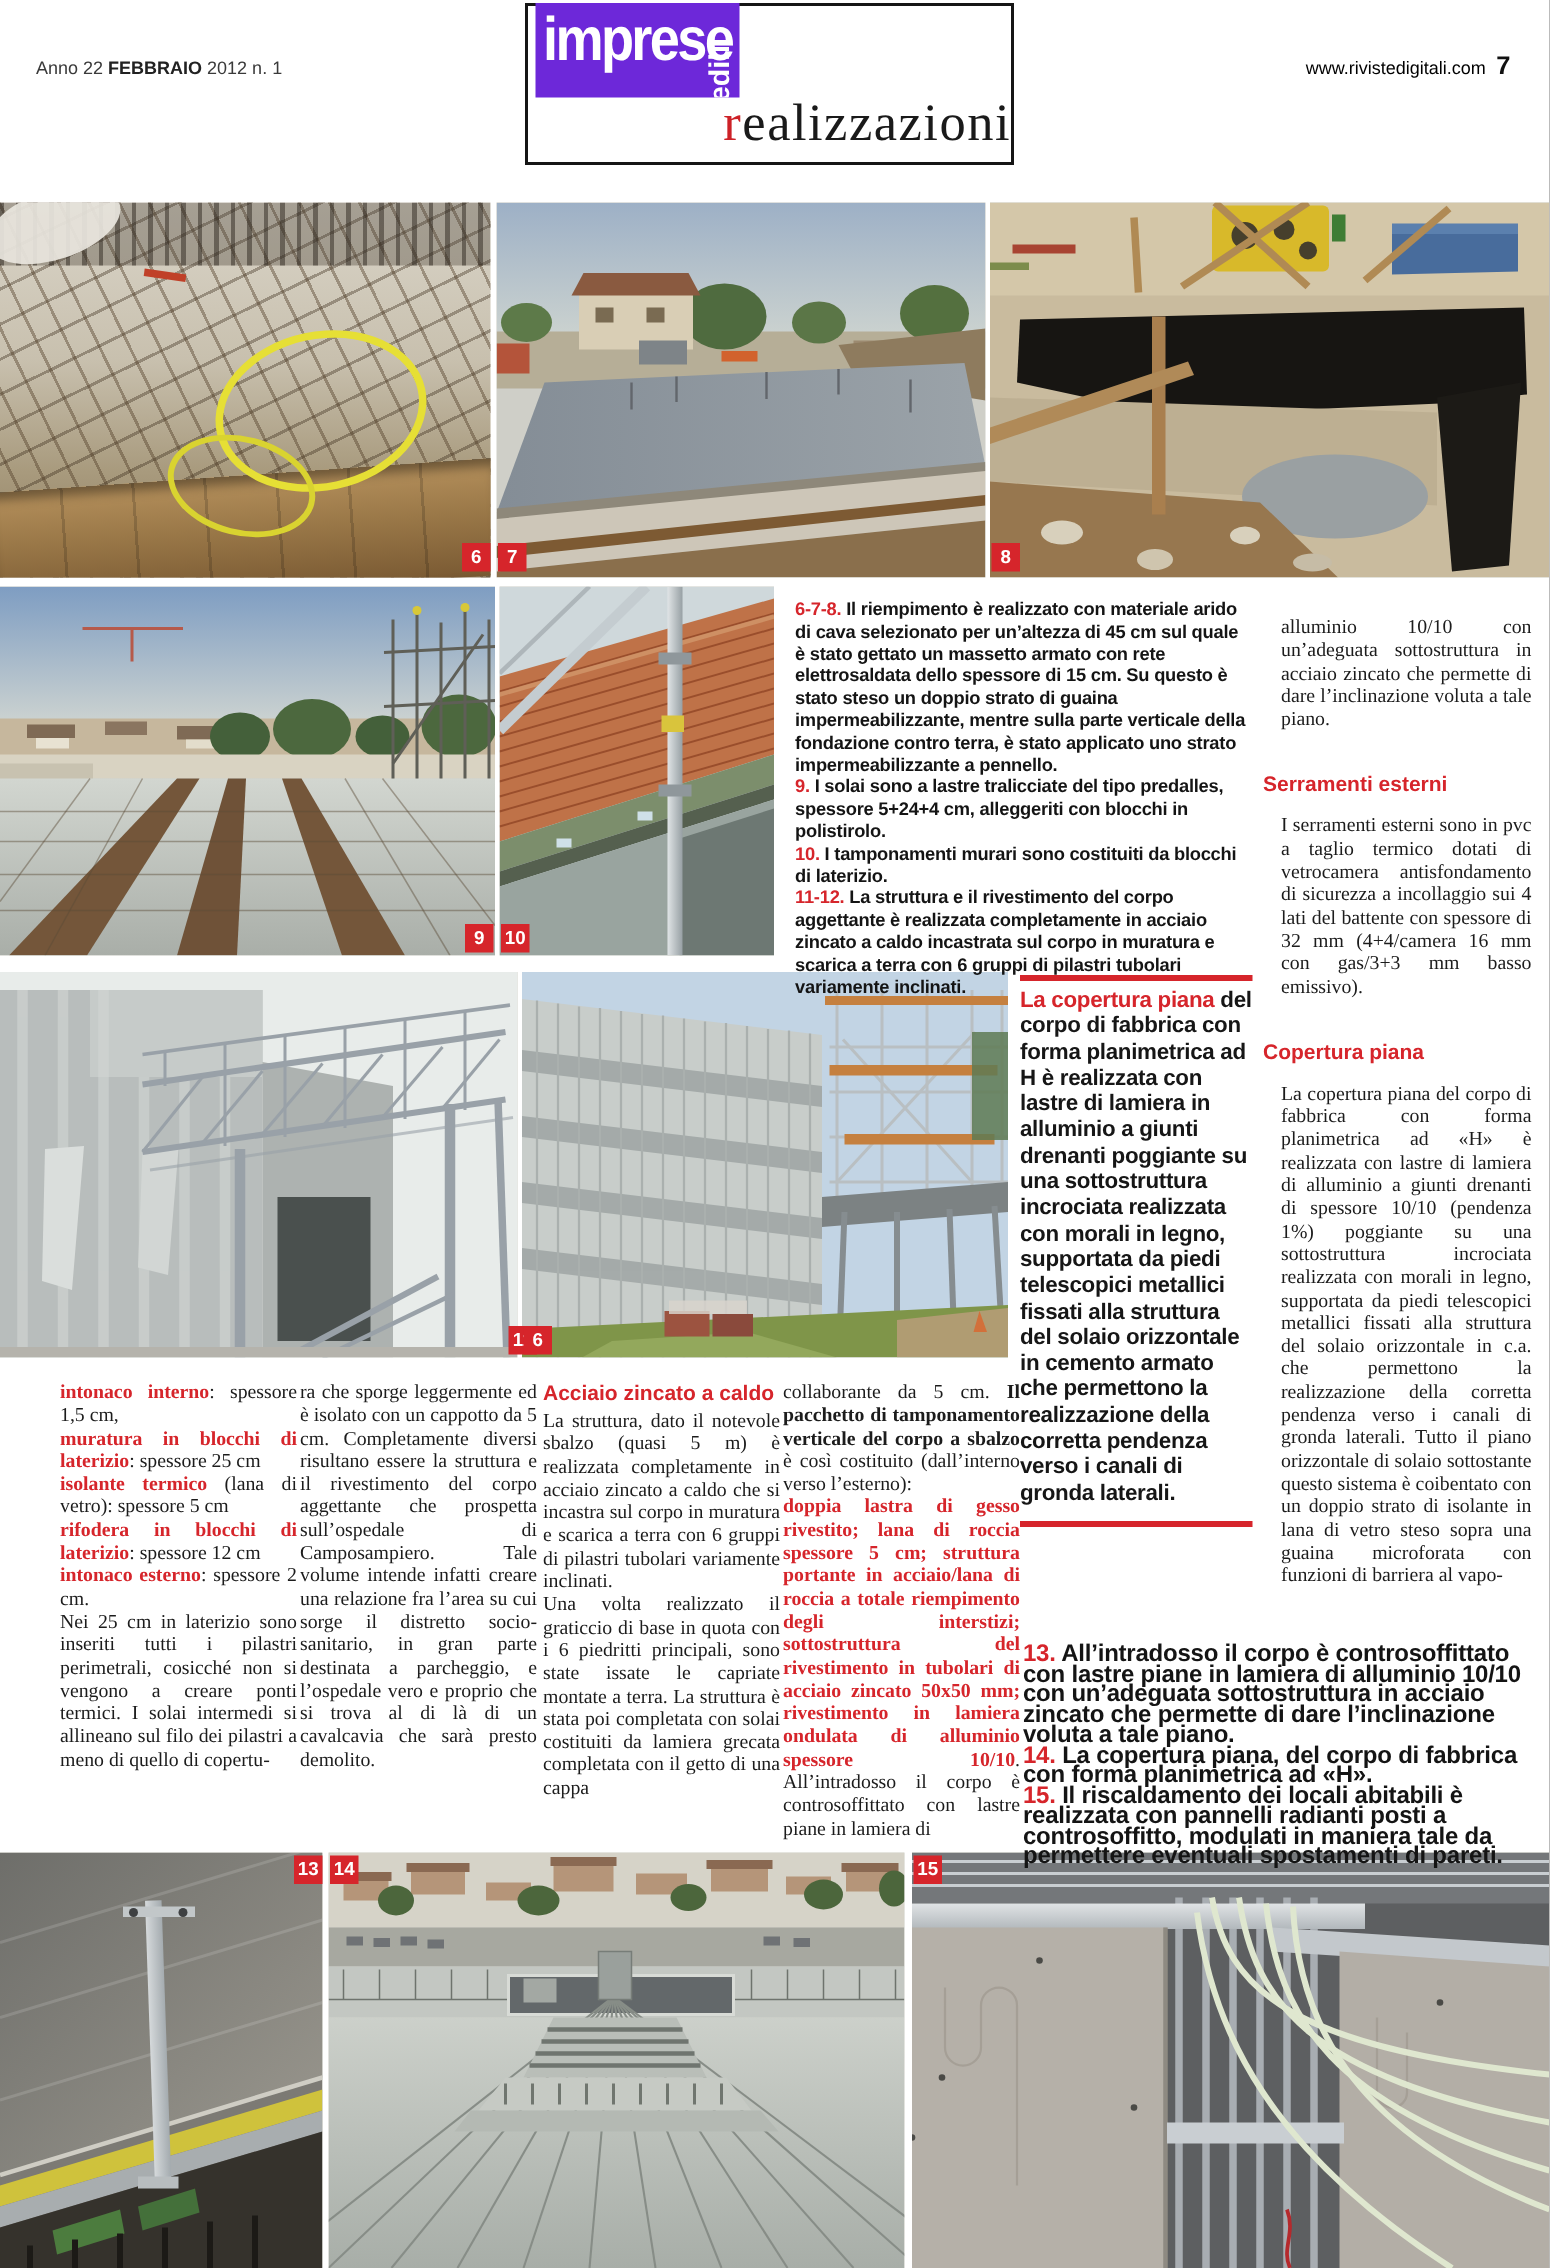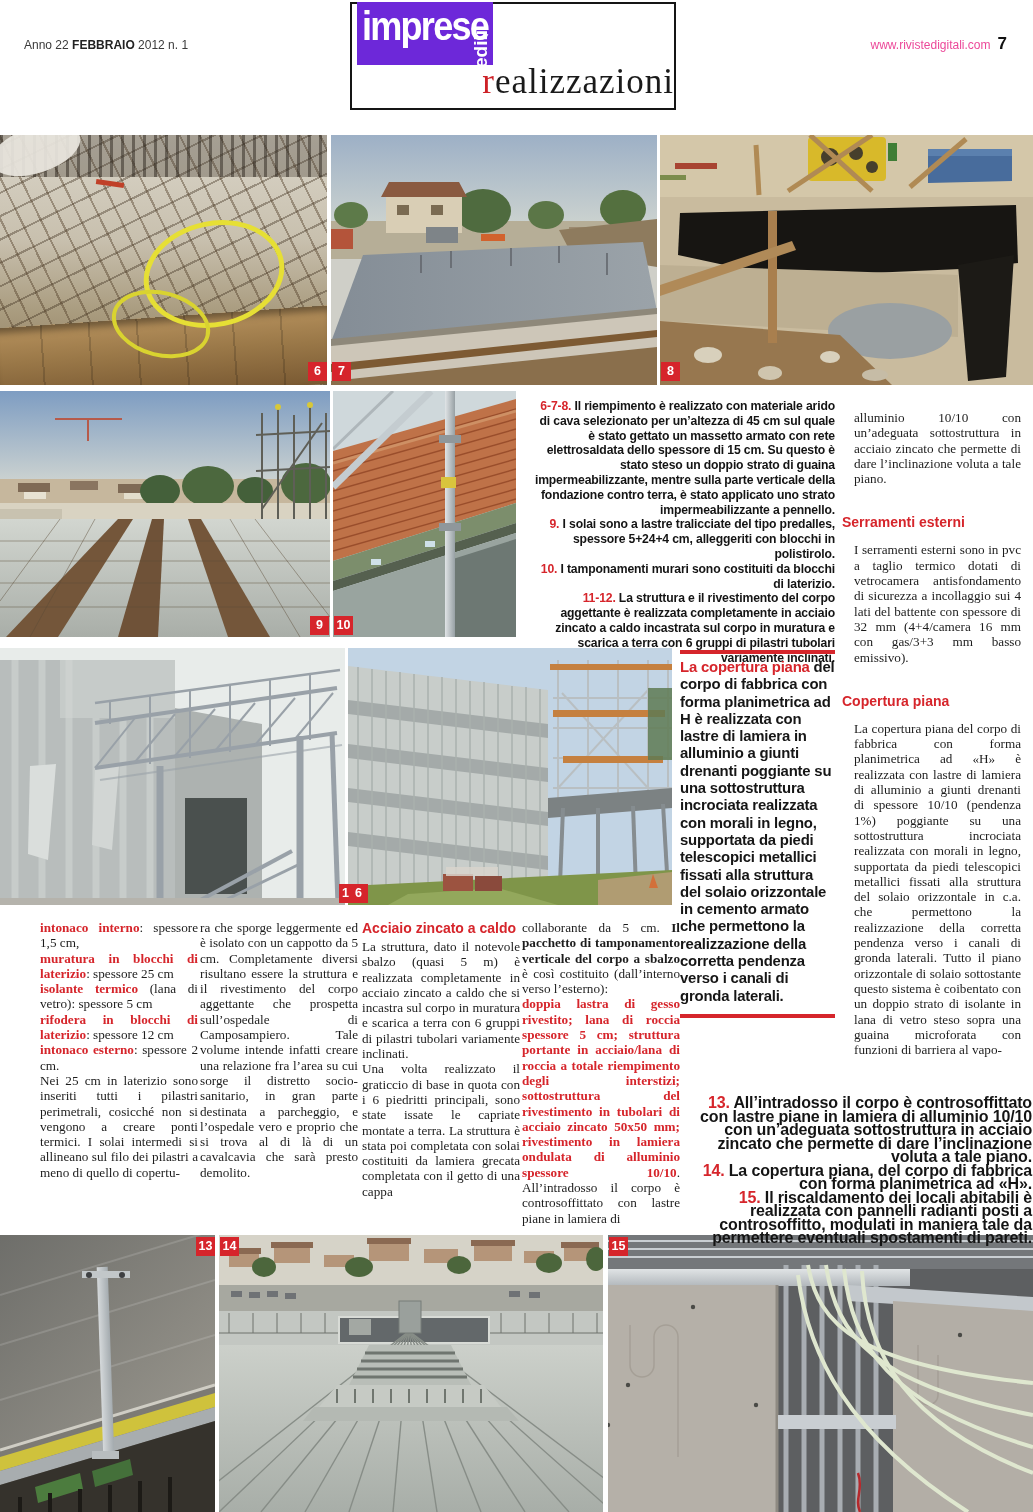--- a/index.html
+++ b/index.html
@@ -2,21 +2,21 @@
 <html><head>
 <meta charset="utf-8">
 <style>
   html,body{margin:0;padding:0;background:#888;}
   .page{position:relative;width:1033px;height:1512px;background:#fff;margin:0 auto;
         font-family:"Liberation Serif",serif;color:#1c1c1c;overflow:hidden;}
   
   .issue{position:absolute;left:24px;top:38px;font:12px "Liberation Sans",sans-serif;color:#3a3a3a;}
   .issue b{color:#222;}
   .site{position:absolute;right:26px;top:34px;display:flex;align-items:baseline;gap:7px;}
-  .site .url{font:12px "Liberation Sans",sans-serif;color:#ec4899;text-align:right;}
+  .site .url{font:12px "Liberation Sans",sans-serif;color:#000000;text-align:right;}
   .site .pn{font:bold 17px "Liberation Sans",sans-serif;color:#111;}
   .logobox{position:absolute;left:350px;top:2px;width:322px;height:104px;border:2px solid #151515;background:#fff;}
   .redblock{position:absolute;left:5px;top:-2px;width:136px;height:63px;background:#6d28d9;overflow:hidden;}
   .logomain{position:absolute;left:5px;top:4px;font:bold 41px/1 "Liberation Sans",sans-serif;color:#fff;
             letter-spacing:-2px;transform:scaleX(.88);transform-origin:left top;}
   .logosub{position:absolute;right:1px;top:-4px;height:70px;writing-mode:vertical-rl;transform:rotate(180deg);
            font:bold 19px "Liberation Sans",sans-serif;color:#fff;letter-spacing:0;}
   .sectitle{position:absolute;left:0;right:0;bottom:6px;text-align:right;
             font:35px "Liberation Serif",serif;color:#1a1a1a;letter-spacing:1px;}
   .sectitle .r{color:#cd2127;}
@@ -50,21 +50,21 @@
             border-radius:50%;transform:rotate(-12deg);}
   .p6-cable2{position:absolute;right:116px;bottom:28px;width:92px;height:58px;border:4px solid #d9d330;
              border-radius:50%;transform:rotate(14deg);}
   .badge{position:absolute;width:19px;height:19px;background:#d6252b;color:#fff;
          font:bold 12.5px/19px "Liberation Sans",sans-serif;text-align:center;z-index:5;}
   #b6{left:308px;top:362px;} #b7{left:332px;top:362px;} #b8{left:661px;top:362px;}
   #b9{left:310px;top:616px;} #b10{left:334px;top:616px;}
   #b11{left:339px;top:884px;} #b12{left:349px;top:884px;}
   #b13{left:196px;top:1237px;} #b14{left:220px;top:1237px;} #b15{left:609px;top:1237px;}
   
-  .cap{position:absolute;font:bold 12.2px/14.8px "Liberation Sans",sans-serif;color:#141414;letter-spacing:-.15px;text-align:right;}
+  .cap{position:absolute;font:bold 12.2px/14.8px "Liberation Sans",sans-serif;color:#141414;letter-spacing:-.15px;}
   #cap612{left:530px;top:399px;width:305px;}
   #cap1315{left:682px;top:1096px;width:350px;font-size:16px;line-height:13.5px;}
   .run-rn{color:#d6252b;}
   .run-rb{color:#d6252b;font-weight:bold;}
   .run-b{font-weight:bold;}
   .body{font-size:13.2px;line-height:15.3px;text-align:justify;}
   .col{position:absolute;top:920px;width:158px;}
   #col1{left:40px;} #col2{left:200px;} #col3{left:362px;} #col4{left:522px;}
   .shead{font:bold 14px/16px "Liberation Sans",sans-serif;color:#d6252b;margin:0 0 3px 0;}
   #rcol{position:absolute;left:842px;top:398px;width:191px;}

